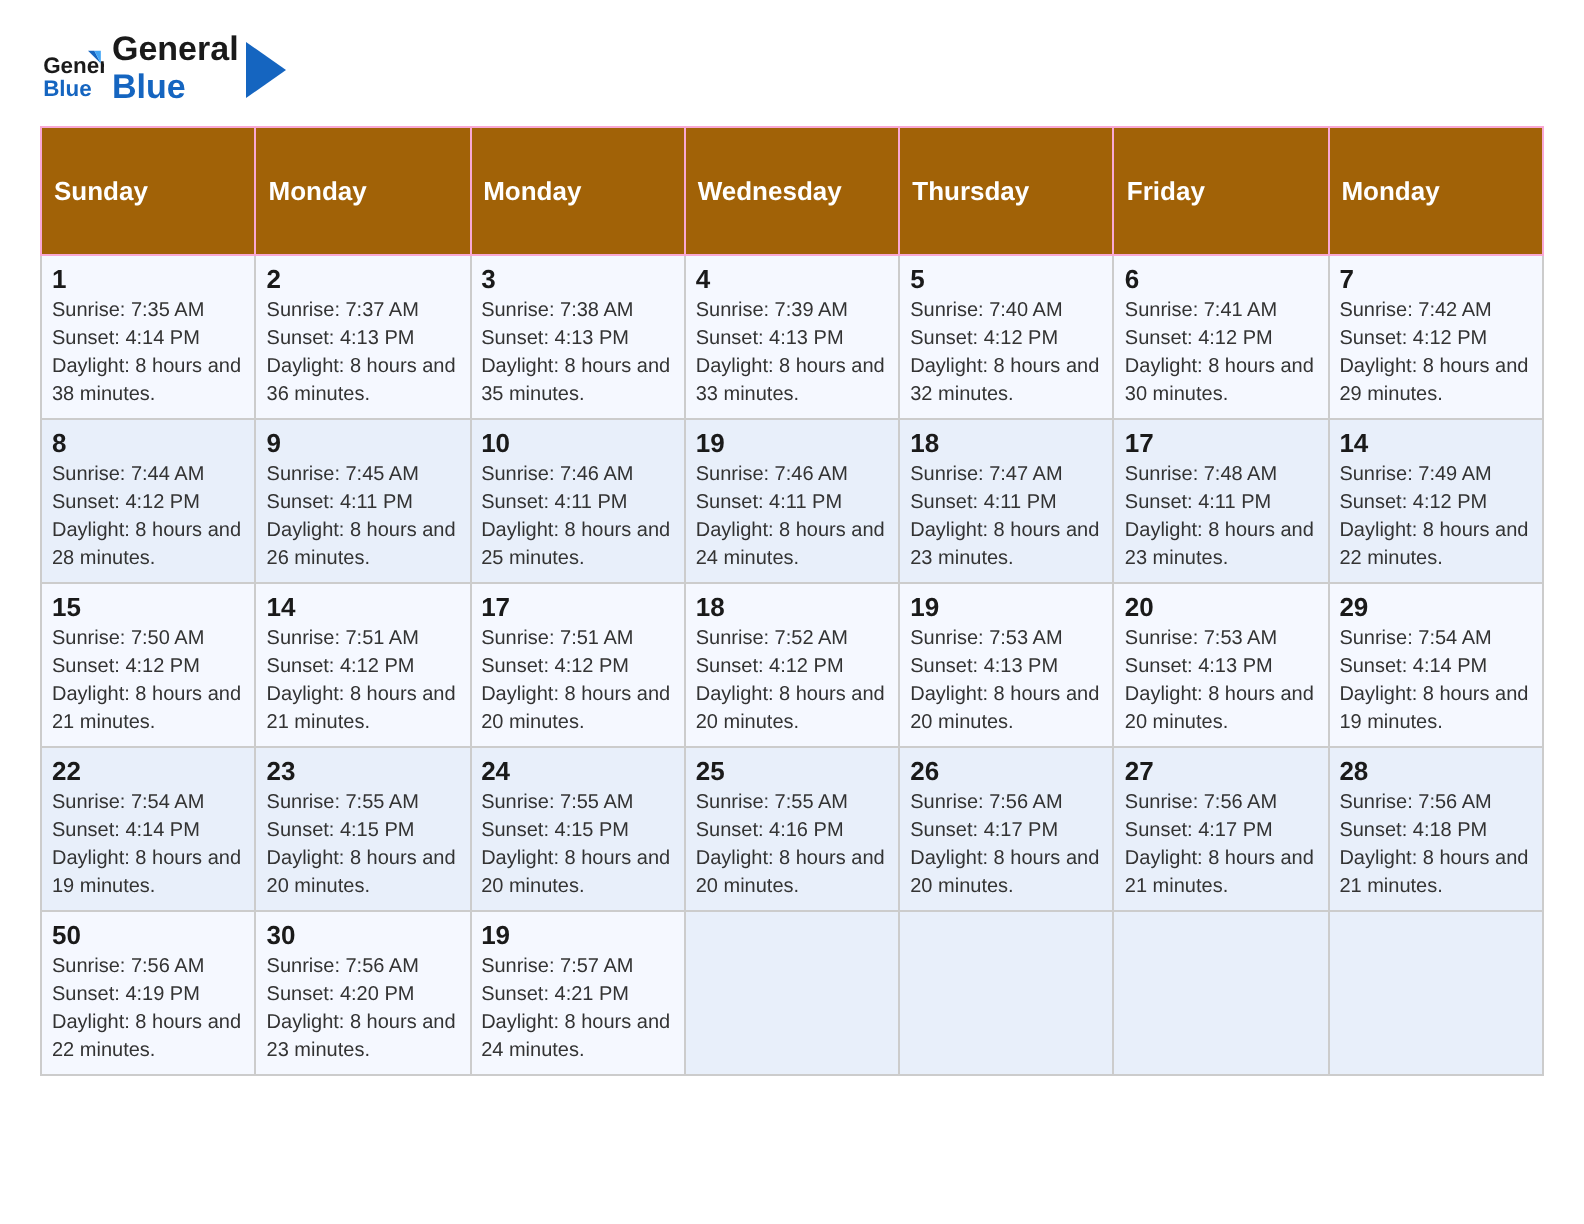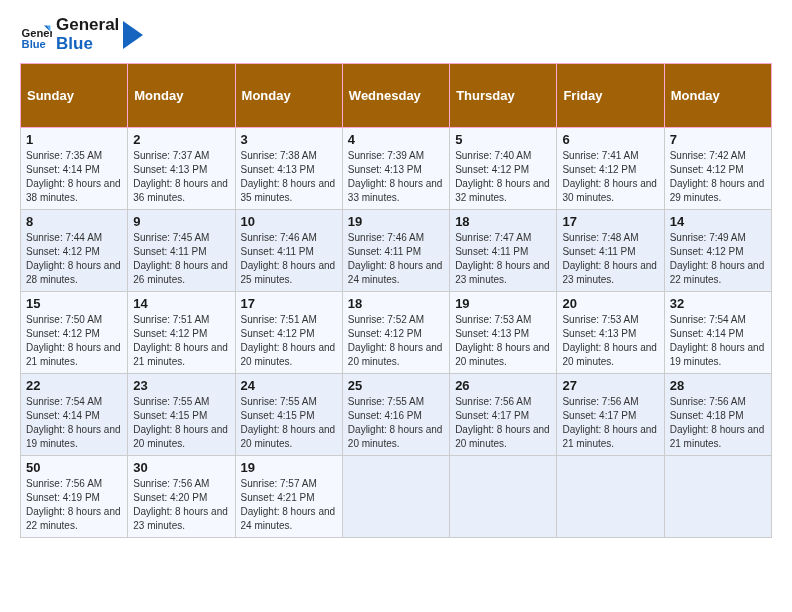--- a/index.html
+++ b/index.html
@@ -199,21 +199,21 @@
         </td>
         <td>
           <span class="day-number">19</span>
           <div class="day-info">Sunrise: 7:53 AM<br>Sunset: 4:13 PM<br>Daylight: 8 hours and 20 minutes.</div>
         </td>
         <td>
           <span class="day-number">20</span>
           <div class="day-info">Sunrise: 7:53 AM<br>Sunset: 4:13 PM<br>Daylight: 8 hours and 20 minutes.</div>
         </td>
         <td>
-          <span class="day-number">32</span>
+          <span class="day-number">29</span>
           <div class="day-info">Sunrise: 7:54 AM<br>Sunset: 4:14 PM<br>Daylight: 8 hours and 19 minutes.</div>
         </td>
       </tr>
       <tr>
         <td>
           <span class="day-number">22</span>
           <div class="day-info">Sunrise: 7:54 AM<br>Sunset: 4:14 PM<br>Daylight: 8 hours and 19 minutes.</div>
         </td>
         <td>
           <span class="day-number">23</span>

